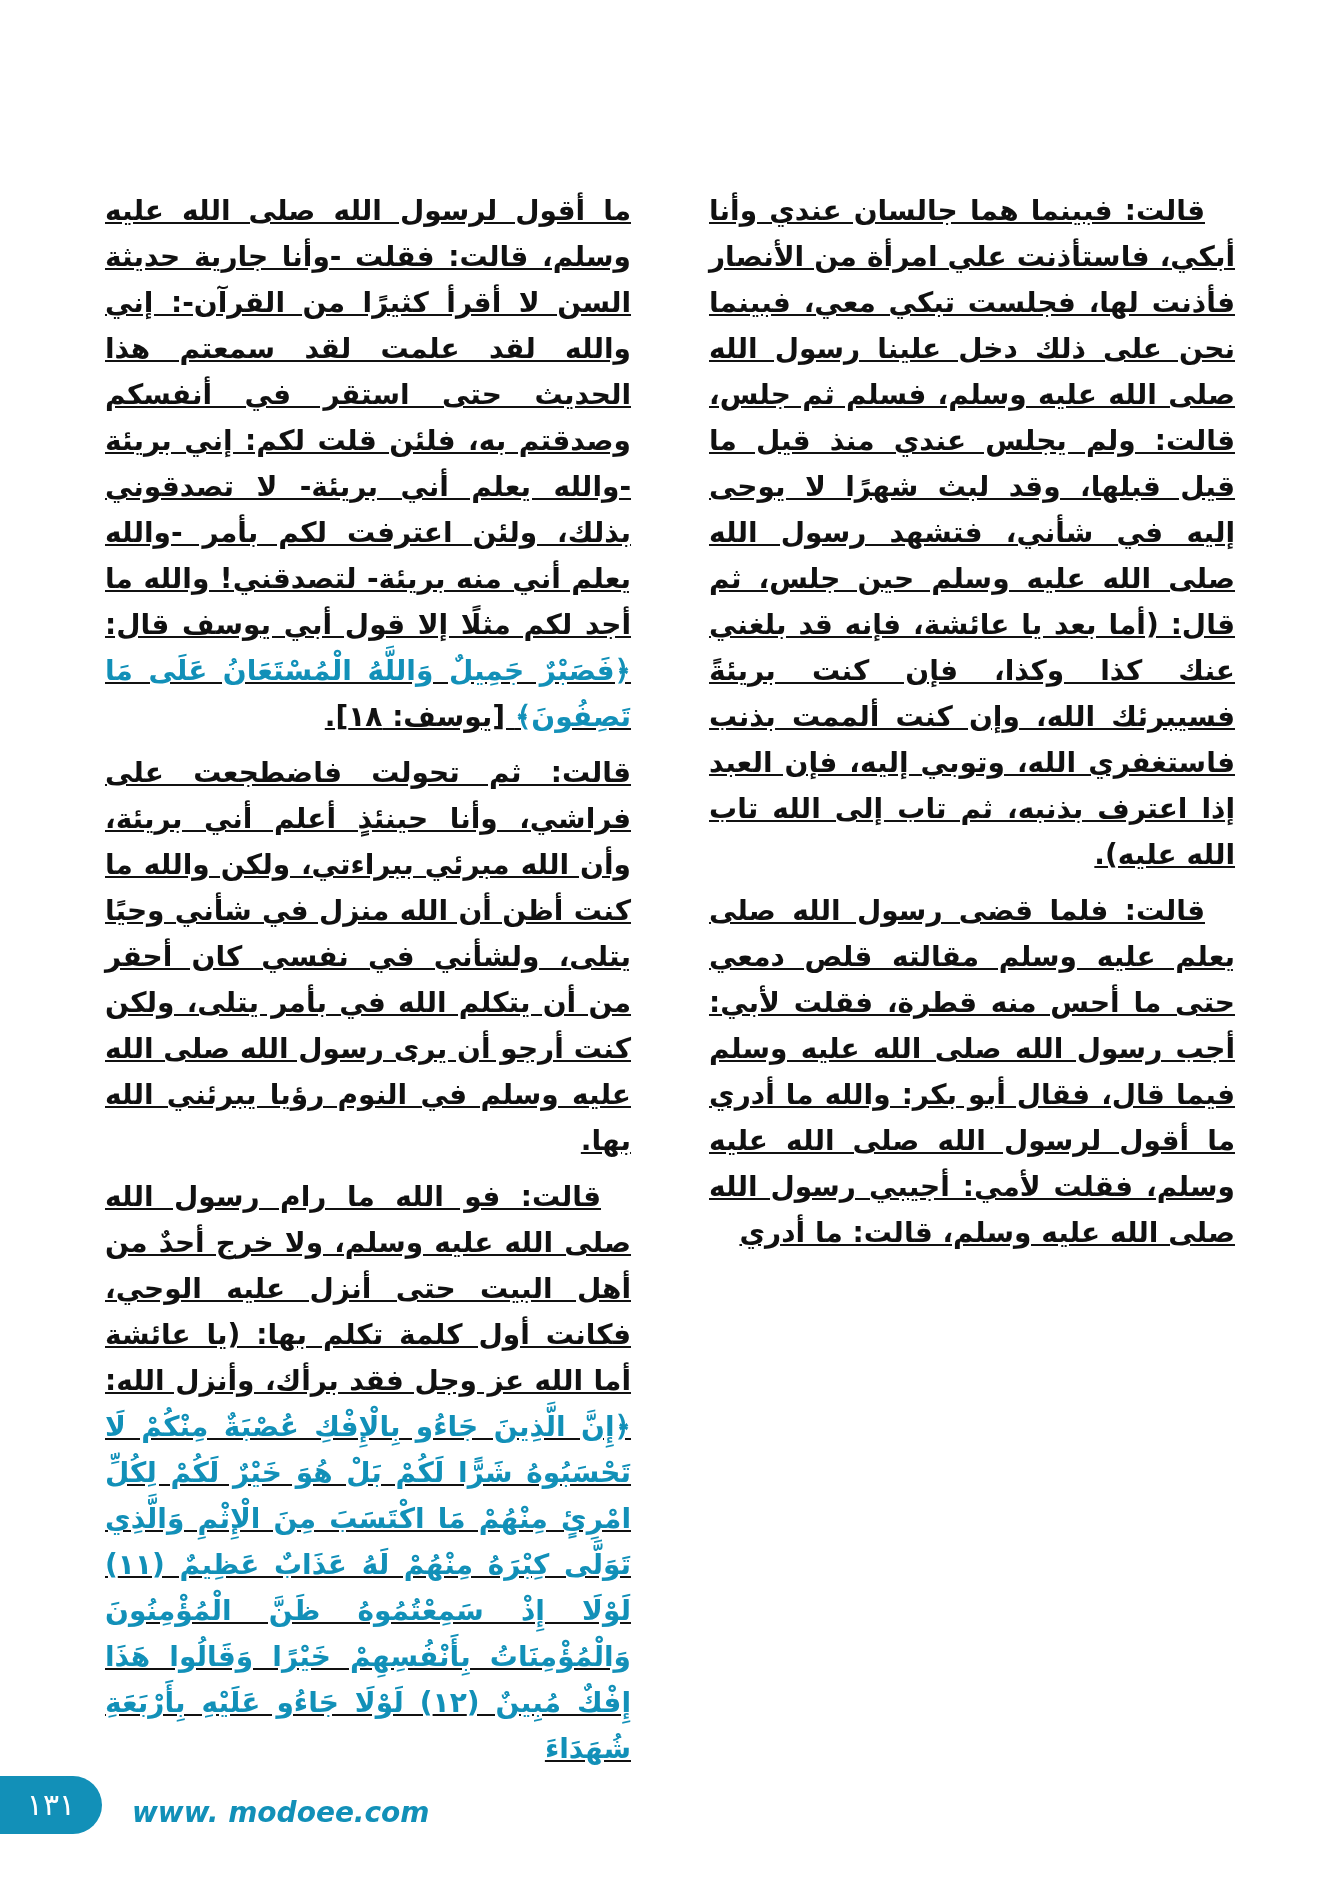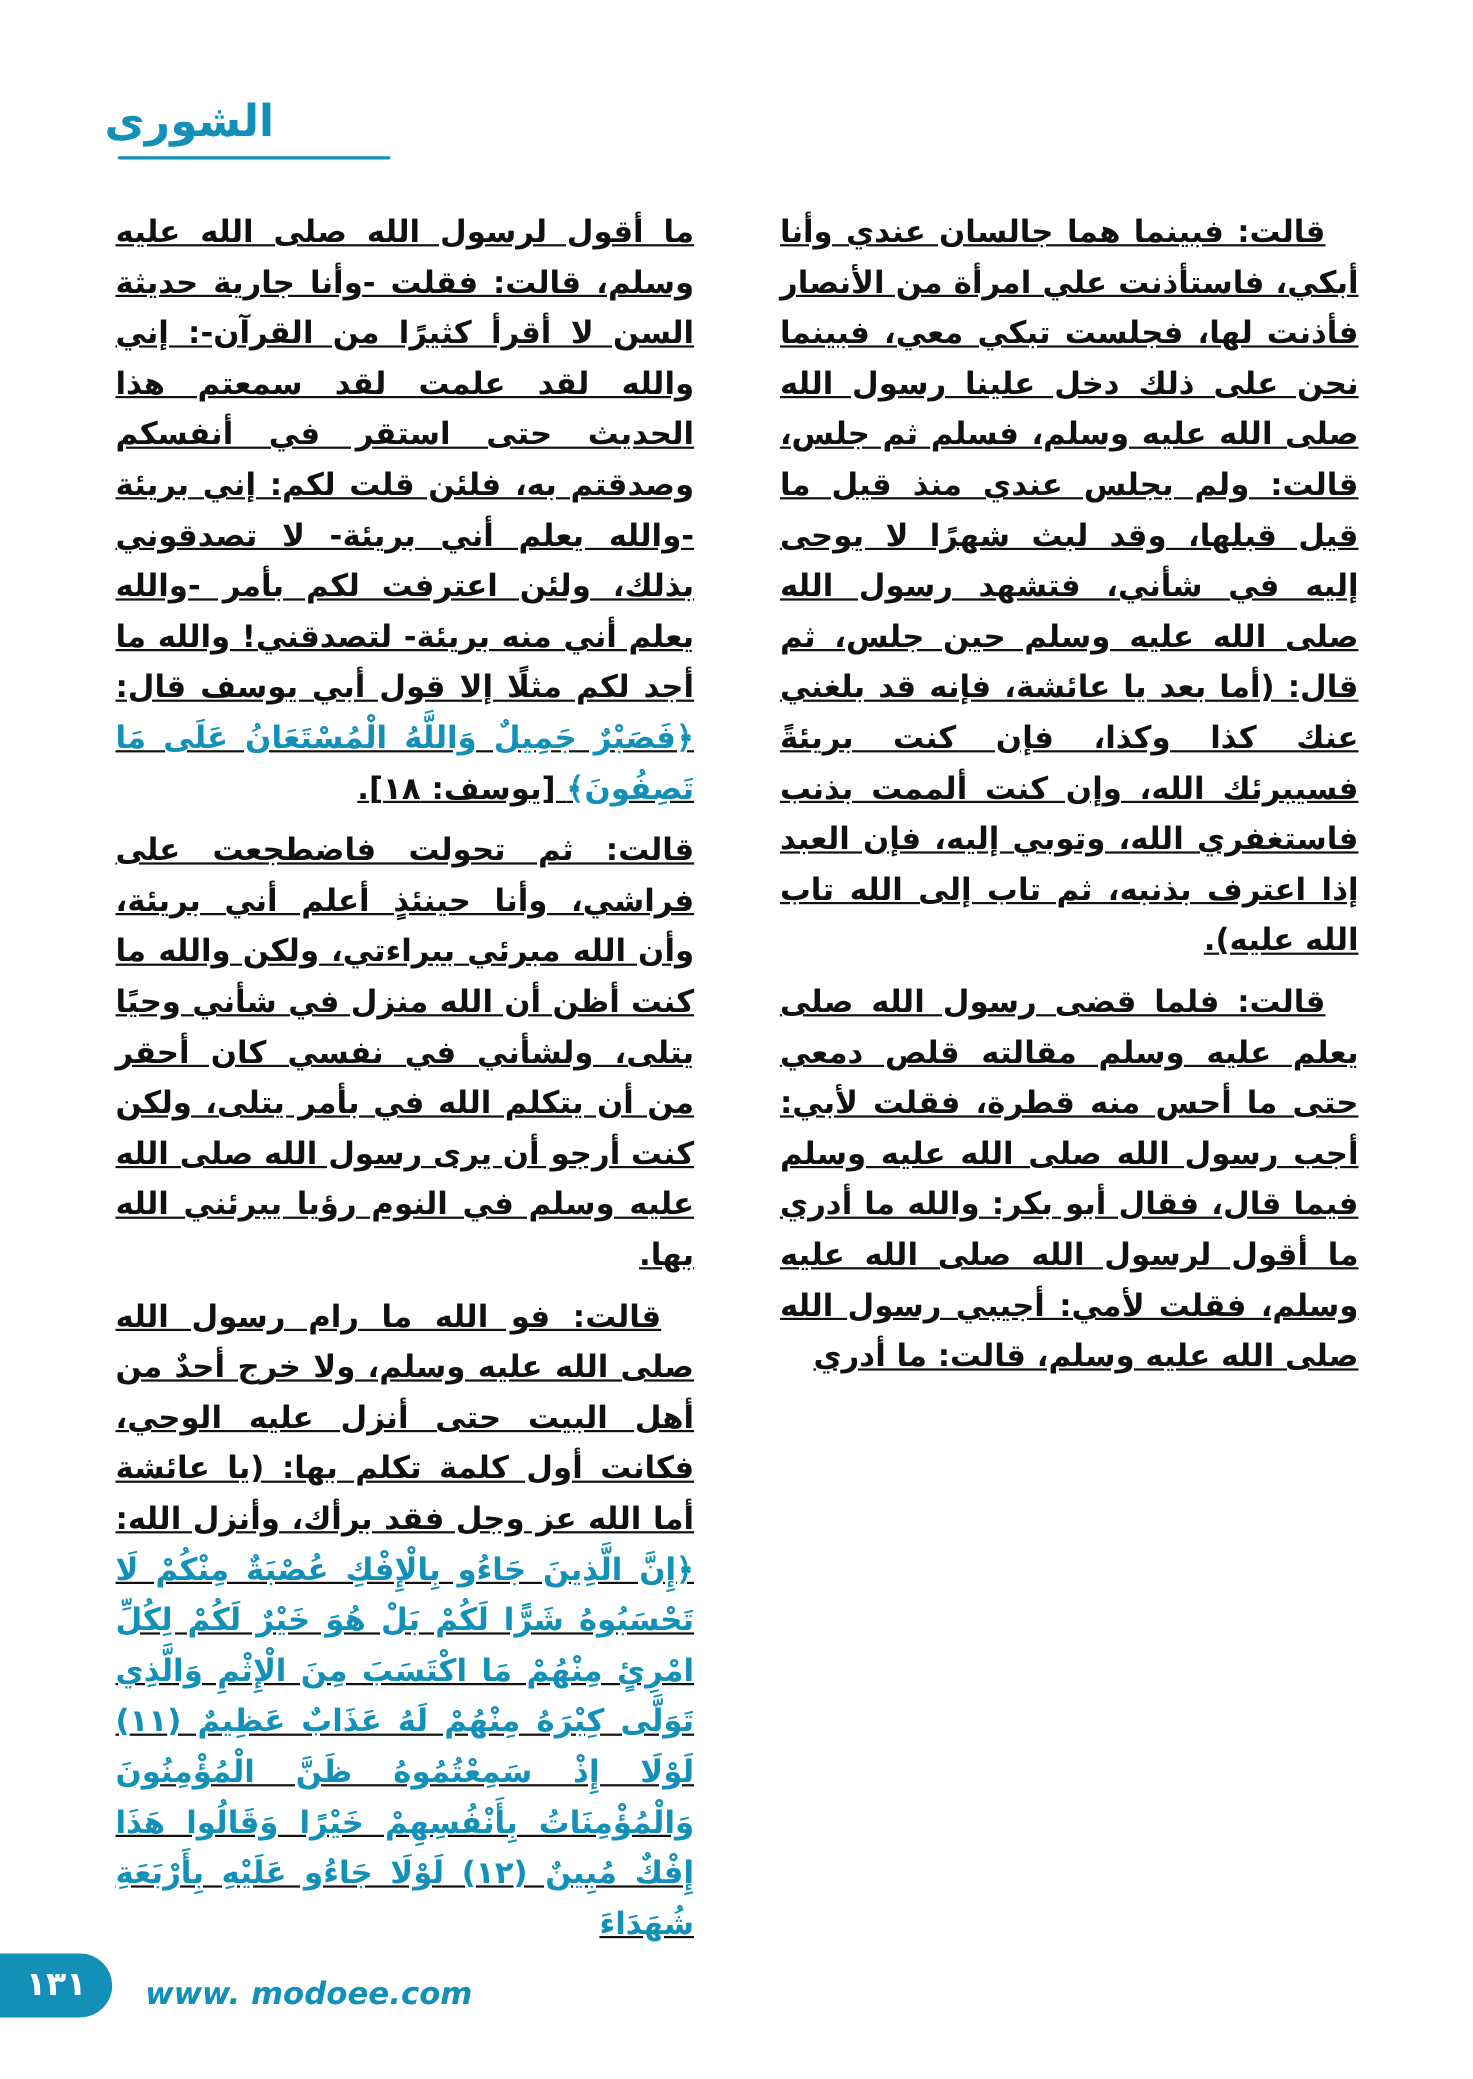--- a/index.html
+++ b/index.html
@@ -94,43 +94,39 @@
     height: 58px;
     background: var(--accent, #1290b8);
     border-radius: 0 29px 29px 0;
     display: flex;
     align-items: center;
     justify-content: center;
   }
   .page-number-pill span {
     color: #ffffff;
     font-size: 30px;
-    font-weight: bold;
+    font-weight: normal;
     line-height: 1;
   }
   .website {
     position: absolute;
     left: 132px;
     top: 20px;
     direction: ltr;
     color: var(--accent, #1290b8);
     font-size: 28px;
     font-weight: bold;
     font-style: italic;
   }
 </style>
 </head>
 <body>
 
 <div class="page">
 
-  <header class="page-header">
-    <h1 class="surah-title">الشورى</h1>
-    <div class="header-rule"></div>
-  </header>
 
   <main class="columns">
     <section class="column">
         <p class="para indent"><span class="seg seg-normal">قالت: فبينما هما جالسان عندي وأنا أبكي، فاستأذنت علي امرأة من الأنصار فأذنت لها، فجلست تبكي معي، فبينما نحن على ذلك دخل علينا رسول الله صلى الله عليه وسلم، فسلم ثم جلس، قالت: ولم يجلس عندي منذ قيل ما قيل قبلها، وقد لبث شهرًا لا يوحى إليه في شأني، فتشهد رسول الله صلى الله عليه وسلم حين جلس، ثم قال: (أما بعد يا عائشة، فإنه قد بلغني عنك كذا وكذا، فإن كنت بريئةً فسيبرئك الله، وإن كنت ألممت بذنب فاستغفري الله، وتوبي إليه، فإن العبد إذا اعترف بذنبه، ثم تاب إلى الله تاب الله عليه).</span></p>
         <p class="para indent"><span class="seg seg-normal">قالت: فلما قضى رسول الله صلى يعلم عليه وسلم مقالته قلص دمعي حتى ما أحس منه قطرة، فقلت لأبي: أجب رسول الله صلى الله عليه وسلم فيما قال، فقال أبو بكر: والله ما أدري ما أقول لرسول الله صلى الله عليه وسلم، فقلت لأمي: أجيبي رسول الله صلى الله عليه وسلم، قالت: ما أدري</span></p>
       </section>
     <section class="column">
         <p class="para"><span class="seg seg-normal">ما أقول لرسول الله صلى الله عليه وسلم، قالت: فقلت -وأنا جارية حديثة السن لا أقرأ كثيرًا من القرآن-: إني والله لقد علمت لقد سمعتم هذا الحديث حتى استقر في أنفسكم وصدقتم به، فلئن قلت لكم: إني بريئة -والله يعلم أني بريئة- لا تصدقوني بذلك، ولئن اعترفت لكم بأمر -والله يعلم أني منه بريئة- لتصدقني! والله ما أجد لكم مثلًا إلا قول أبي يوسف قال: </span><span class="seg seg-quran">﴿فَصَبْرٌ جَمِيلٌ وَاللَّهُ الْمُسْتَعَانُ عَلَى مَا تَصِفُونَ﴾</span><span class="seg seg-ref"> [يوسف: ١٨].</span></p>
         <p class="para"><span class="seg seg-normal">قالت: ثم تحولت فاضطجعت على فراشي، وأنا حينئذٍ أعلم أني بريئة، وأن الله مبرئي ببراءتي، ولكن والله ما كنت أظن أن الله منزل في شأني وحيًا يتلى، ولشأني في نفسي كان أحقر من أن يتكلم الله في بأمر يتلى، ولكن كنت أرجو أن يرى رسول الله صلى الله عليه وسلم في النوم رؤيا يبرئني الله بها.</span></p>
         <p class="para indent"><span class="seg seg-normal">قالت: فو الله ما رام رسول الله صلى الله عليه وسلم، ولا خرج أحدٌ من أهل البيت حتى أنزل عليه الوحي، فكانت أول كلمة تكلم بها: (يا عائشة أما الله عز وجل فقد برأك، وأنزل الله: </span><span class="seg seg-quran">﴿إِنَّ الَّذِينَ جَاءُو بِالْإِفْكِ عُصْبَةٌ مِنْكُمْ لَا تَحْسَبُوهُ شَرًّا لَكُمْ بَلْ هُوَ خَيْرٌ لَكُمْ لِكُلِّ امْرِئٍ مِنْهُمْ مَا اكْتَسَبَ مِنَ الْإِثْمِ وَالَّذِي تَوَلَّى كِبْرَهُ مِنْهُمْ لَهُ عَذَابٌ عَظِيمٌ (١١) لَوْلَا إِذْ سَمِعْتُمُوهُ ظَنَّ الْمُؤْمِنُونَ وَالْمُؤْمِنَاتُ بِأَنْفُسِهِمْ خَيْرًا وَقَالُوا هَذَا إِفْكٌ مُبِينٌ (١٢) لَوْلَا جَاءُو عَلَيْهِ بِأَرْبَعَةِ شُهَدَاءَ</span></p>

